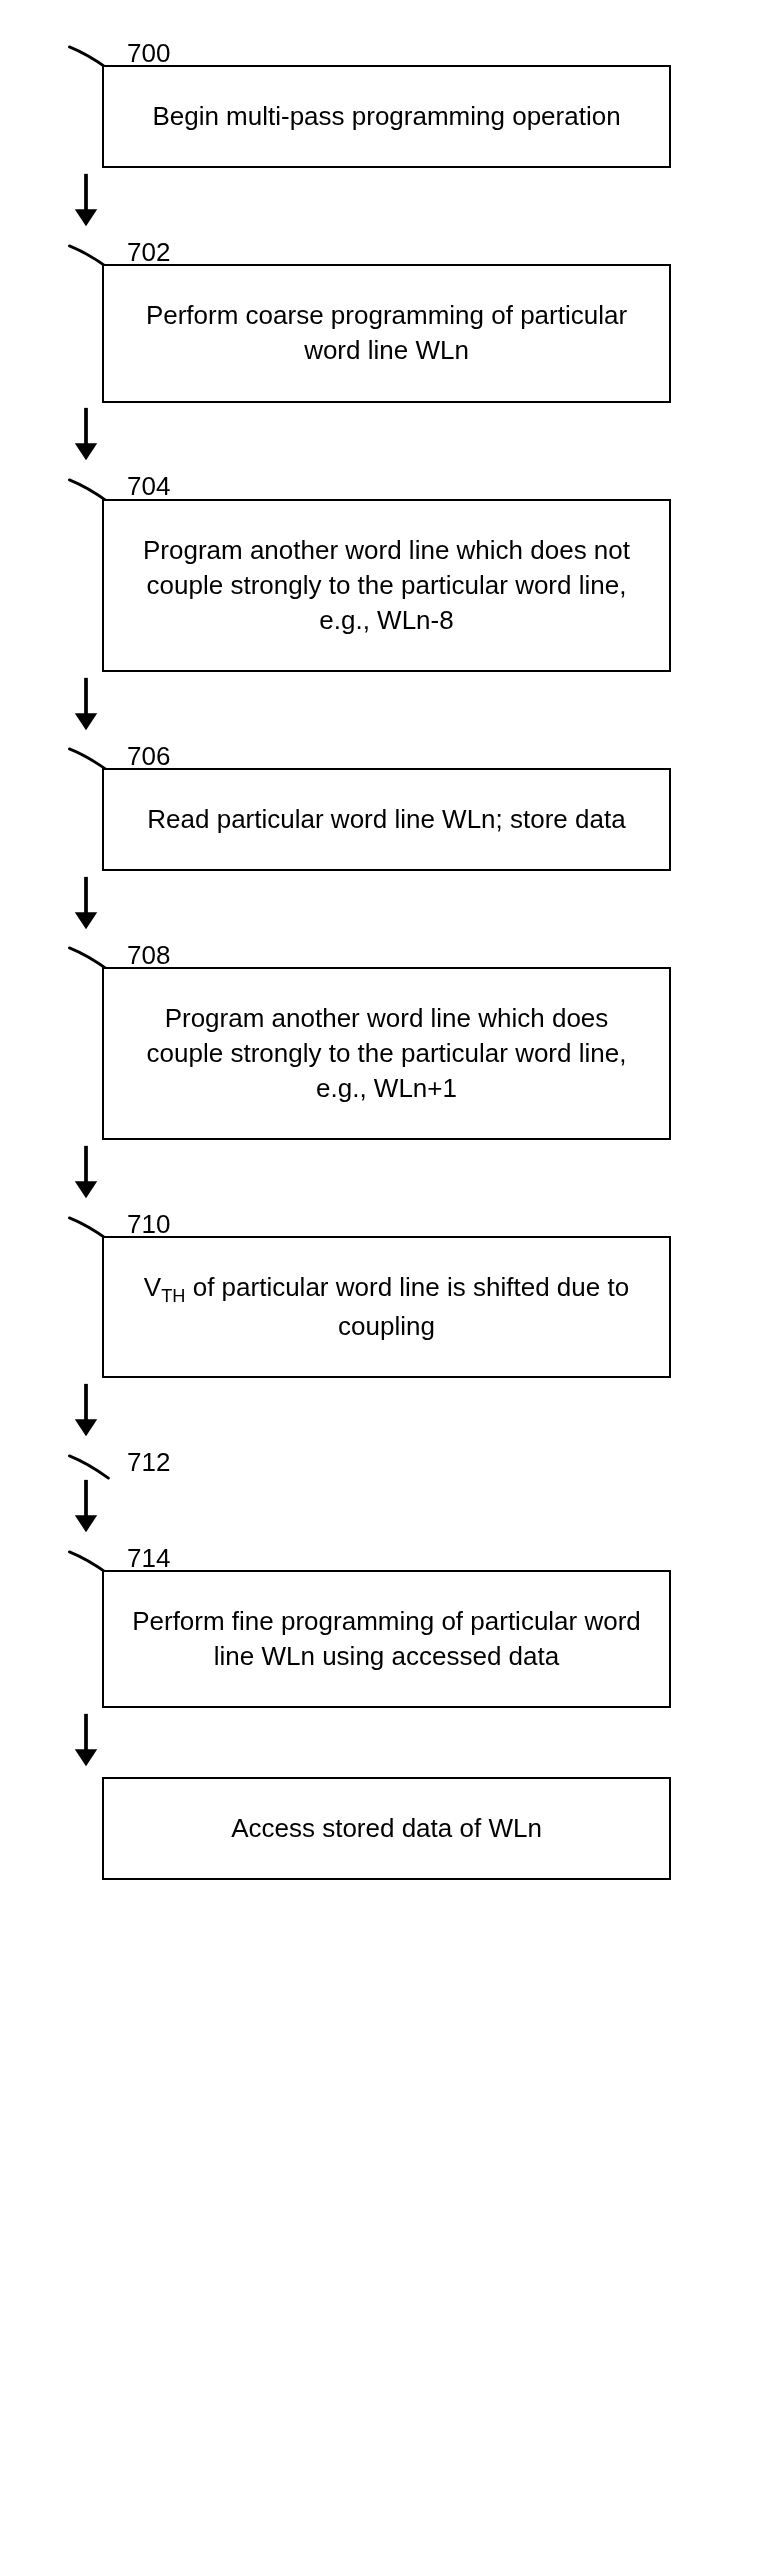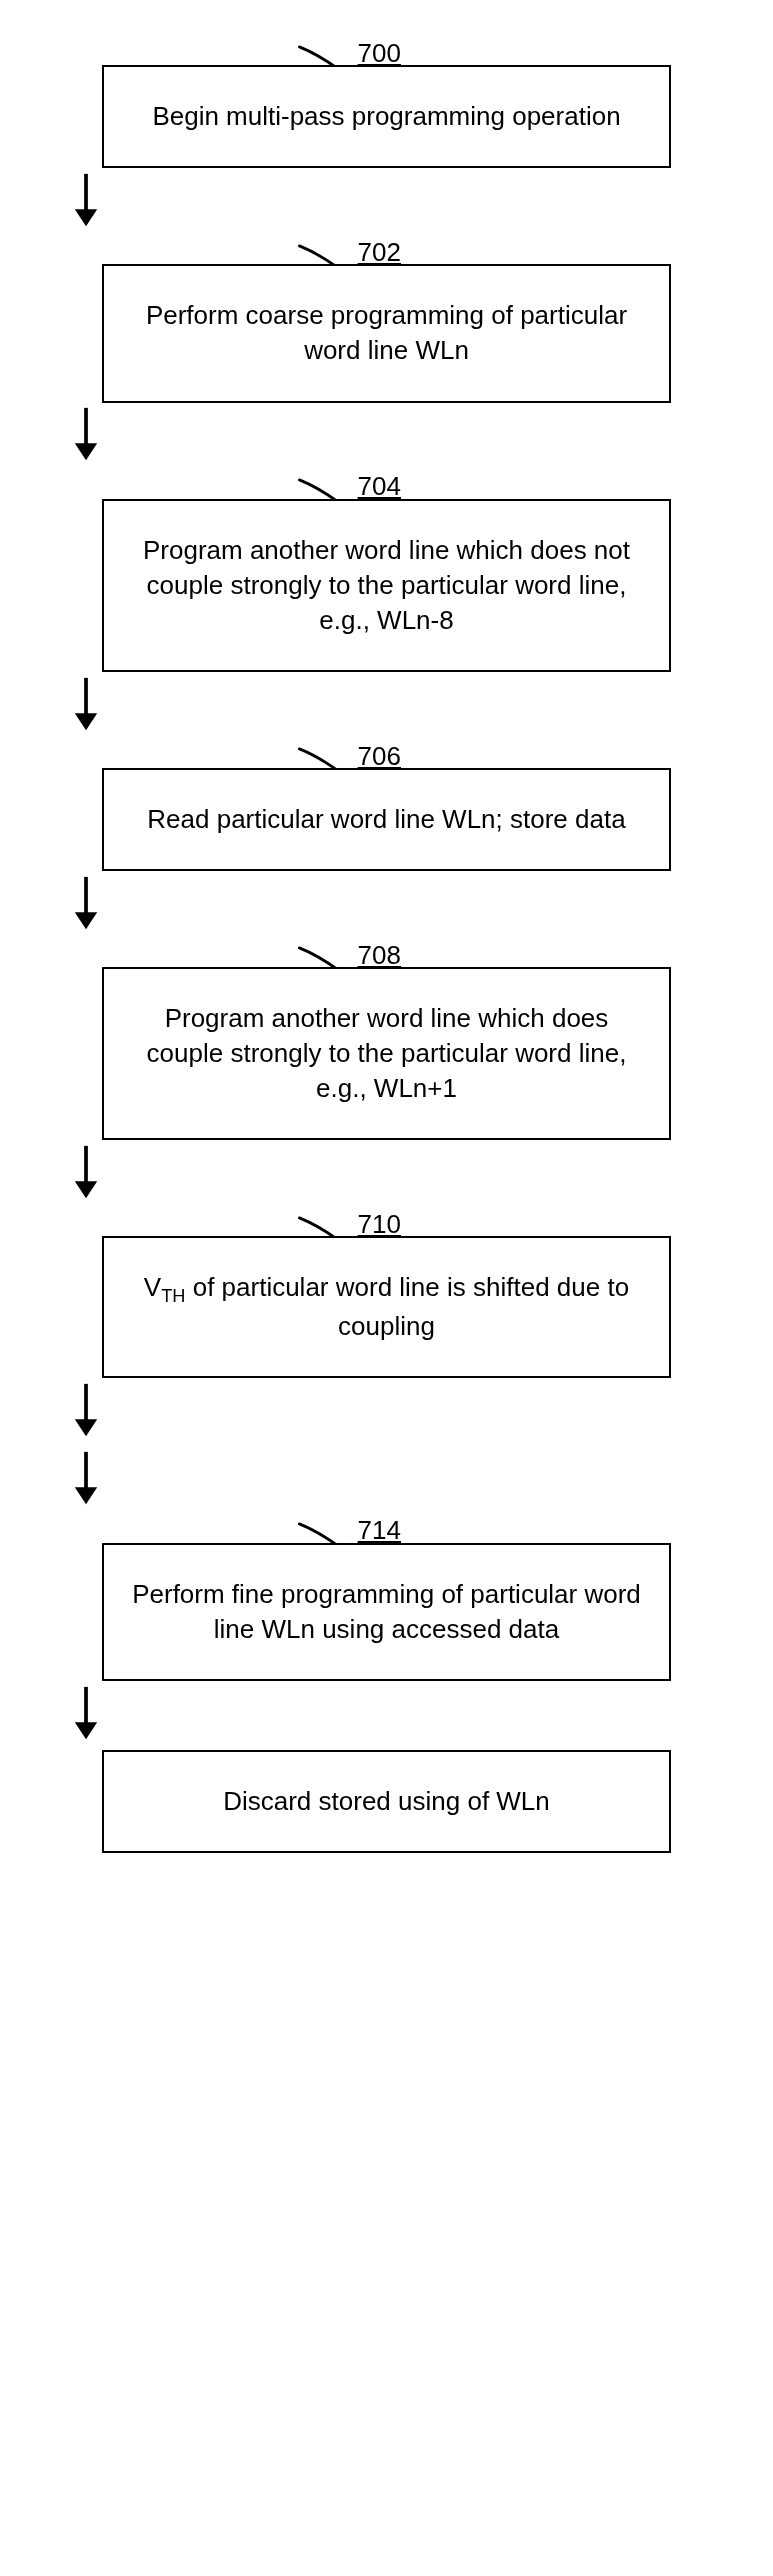--- a/index.html
+++ b/index.html
@@ -15,26 +15,25 @@
   }
   .step {
     display: flex;
     flex-direction: column;
     align-items: center;
     position: relative;
   }
   .label-row {
     width: 565px;
     display: flex;
-    justify-content: center;
+    justify-content: flex-start;
     align-items: flex-end;
     gap: 5.6px;
     margin-bottom: -5.6px;
     padding-right: 75px;
-    text-decoration: underline;
   }
   .label-row svg {
     display: block;
   }
   .label-text {
     font-size: 26px;
     padding-bottom: 1.9px;
   }
   .box {
     border: 2.8px solid #000;
@@ -129,35 +128,41 @@
         </svg>
         <span class="label-text">710</span>
       </div>
       <div class="box">V<sub>TH</sub> of particular word line is shifted due to coupling</div>
     </div>
     <div class="arrow"><svg width="38" height="56" viewBox="0 0 40 60">
         <line x1="20" y1="2" x2="20" y2="42" stroke="#000" stroke-width="4"></line>
         <polygon points="20,58 8,40 32,40" fill="#000"></polygon>
       </svg></div>
     <div class="step">
+      <div class="label-row">
+        <svg width="55" height="26" viewBox="0 0 58 28">
+          <path d="M2 2 Q 22 10 44 26" fill="none" stroke="#000" stroke-width="3" stroke-linecap="round"></path>
+        </svg>
+        <span class="label-text">712</span>
+      </div>
     </div>
     <div class="arrow"><svg width="38" height="56" viewBox="0 0 40 60">
         <line x1="20" y1="2" x2="20" y2="42" stroke="#000" stroke-width="4"></line>
         <polygon points="20,58 8,40 32,40" fill="#000"></polygon>
       </svg></div>
     <div class="step">
       <div class="label-row">
         <svg width="55" height="26" viewBox="0 0 58 28">
           <path d="M2 2 Q 22 10 44 26" fill="none" stroke="#000" stroke-width="3" stroke-linecap="round"></path>
         </svg>
         <span class="label-text">714</span>
       </div>
       <div class="box">Perform fine programming of particular word line WLn using accessed data</div>
     </div>
     <div class="arrow"><svg width="38" height="56" viewBox="0 0 40 60">
         <line x1="20" y1="2" x2="20" y2="42" stroke="#000" stroke-width="4"></line>
         <polygon points="20,58 8,40 32,40" fill="#000"></polygon>
       </svg></div>
     <div class="step">
-      <div class="box">Discard stored using of WLn</div>
+      <div class="box">Access stored data of WLn</div>
     </div>
   </div>
 
 
 </body></html>

